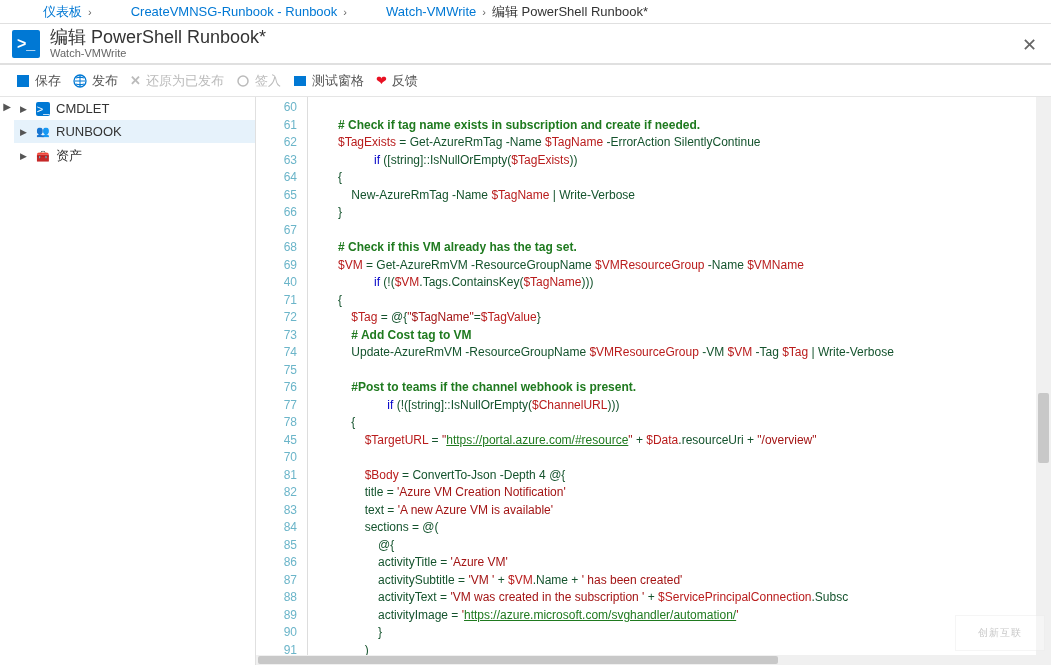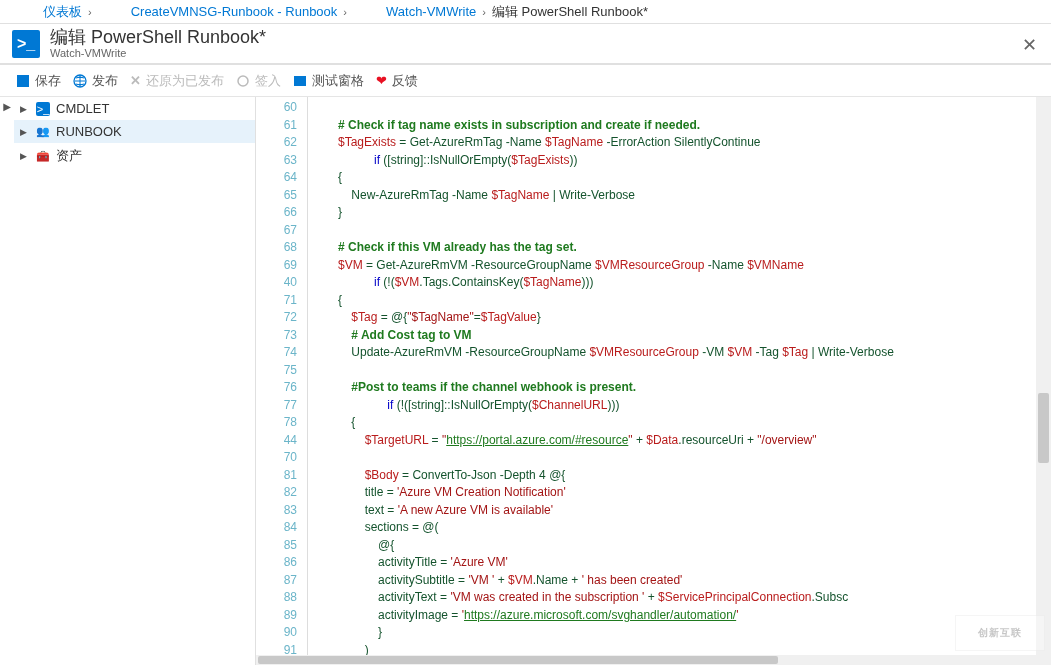--- a/index.html
+++ b/index.html
@@ -45,21 +45,21 @@
 .c-kw { color: #0000c8; padding-left: 36px; }
 .c-str { color: #a31515; }
 .c-url { color: #1f7a1f; text-decoration: underline; }
 .c-plain { color: #14532d; }
 
 .vscroll { position: absolute; right: 0; top: 0; width: 15px; height: 100%; background: #f0f0f0; }
 .vthumb { position: absolute; right: 2px; width: 11px; background: #c8c8c8; border-radius: 2px; }
 .hscroll { position: absolute; bottom: 0; left: 256px; right: 0; height: 10px; background: #f0f0f0; }
 .hthumb { position: absolute; top: 1px; height: 8px; background: #c8c8c8; border-radius: 2px; }
 
-.watermark { position: absolute; right: 6px; bottom: 14px; width: 90px; height: 36px; opacity: 0.55; display:flex; align-items:center; justify-content:center; font-size:10px; color:#999; border:1px solid #eee; background:rgba(255,255,255,0.6); letter-spacing:1px;font-weight:bold;}
+.watermark { position: absolute; right: 6px; bottom: 14px; width: 90px; height: 36px; opacity: 0.55; display:flex; align-items:center; justify-content:center; font-size:10px; color:#999; border:1px solid #eee; background:rgba(255,255,255,0.6); letter-spacing:1px;}
 </style>
 </head>
 <body>
 
 <div class="breadcrumb">
   <a href="#">仪表板</a>
   <span class="sep">›</span>
   <a href="#">CreateVMNSG-Runbook - Runbook</a>
   <span class="sep">›</span>
   <a href="#">Watch-VMWrite</a>
@@ -150,21 +150,21 @@
         <div>69</div>
         <div>40</div>
         <div>71</div>
         <div>72</div>
         <div>73</div>
         <div>74</div>
         <div>75</div>
         <div>76</div>
         <div>77</div>
         <div>78</div>
-        <div>44</div>
+        <div>45</div>
         <div>70</div>
         <div>81</div>
         <div>82</div>
         <div>83</div>
         <div>84</div>
         <div>85</div>
         <div>86</div>
         <div>87</div>
         <div>88</div>
         <div>89</div>

